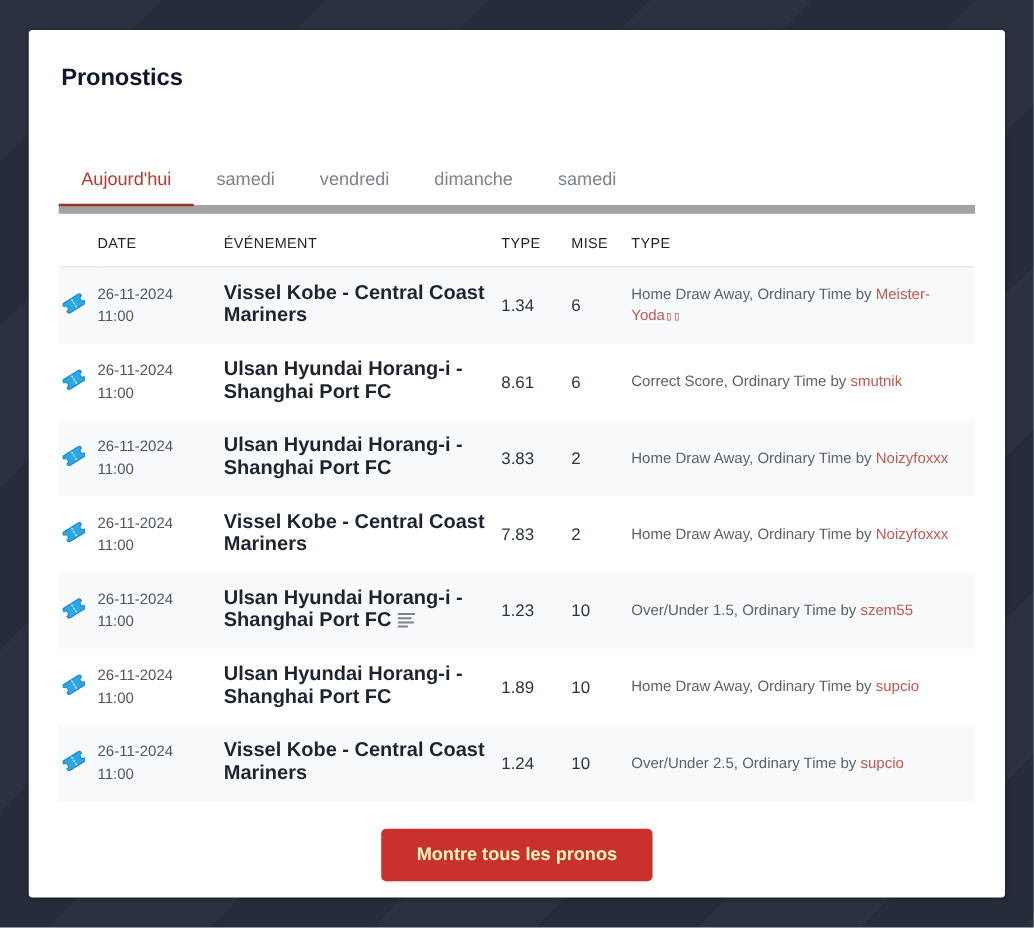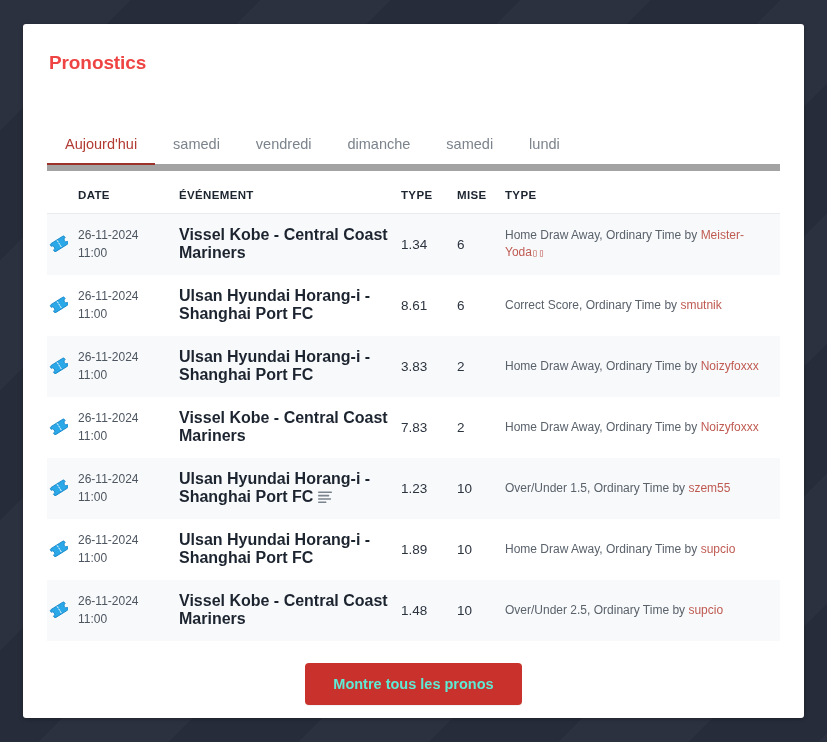--- a/index.html
+++ b/index.html
@@ -38,21 +38,21 @@
     height: 78px;
     padding: 0 26px;
     display: flex;
     align-items: center;
     justify-content: space-between;
   }
 
   .page-title {
     font-size: 19px;
     font-weight: bold;
-    color: #ef4444;
+    color: #0f172a;
     letter-spacing: -0.1px;
   }
 
   .header-controls {
     display: flex;
     align-items: center;
     gap: 34px;
     padding-right: 16px;
   }
 
@@ -112,21 +112,21 @@
     padding: 0 24px;
     margin-top: 12px;
   }
   table.pronos {
     width: 100%;
     border-collapse: collapse;
     table-layout: fixed;
   }
   table.pronos thead th {
     font-size: 11.5px;
-    font-weight: bold;
+    font-weight: normal;
     color: #1c2430;
     letter-spacing: 0.35px;
     text-align: left;
     padding: 6px 0 12px 0;
     border-bottom: 1px solid #e9ebee;
     vertical-align: bottom;
     margin-top: 44px;
   }
   .col-icon  { width: 31px; }
   .col-date  { width: 101px; }
@@ -201,21 +201,21 @@
   }
 
   
   .footer {
     display: flex;
     justify-content: center;
     margin-top: 22px;
   }
   .show-all-btn {
     background: #c9322c;
-    color: #5eead4;
+    color: #fef9c3;
     font-size: 14.5px;
     font-weight: bold;
     border: none;
     border-radius: 4px;
     padding: 13px 28px;
     cursor: pointer;
     font-family: "Liberation Sans", "DejaVu Sans", sans-serif;
     box-shadow: 0 1px 1px rgba(0,0,0,0.06);
   }
 </style>
@@ -228,21 +228,20 @@
     <div class="page-title">Pronostics</div>
   </div>
 
   <div class="tabs-wrap">
     <div class="tabs" id="tabs-row">
         <div class="tab active"><span>Aujourd'hui</span></div>
         <div class="tab"><span>samedi</span></div>
         <div class="tab"><span>vendredi</span></div>
         <div class="tab"><span>dimanche</span></div>
         <div class="tab"><span>samedi</span></div>
-        <div class="tab"><span>lundi</span></div>
       </div>
   </div>
 
   <div class="table-wrap">
     <table class="pronos">
       <colgroup>
         <col class="col-icon">
           <col class="col-date">
           <col class="col-event">
         <col class="col-cotes">
@@ -368,21 +367,21 @@
                   <g transform="rotate(-32 12 12)">
                     <path d="M3.2 8.2h17.6a1.6 1.6 0 0 1 1.6 1.6v1.3a2.9 2.9 0 0 0 0 5.8v1.3a1.6 1.6 0 0 1-1.6 1.6H3.2a1.6 1.6 0 0 1-1.6-1.6v-1.3a2.9 2.9 0 0 0 0-5.8V9.8A1.6 1.6 0 0 1 3.2 8.2z" fill="#2aa8e8" stroke="#1787c9" stroke-width="1.1"></path>
                     <path d="M12 9.4v1.6M12 13v1.6M12 16.6v1.6" stroke="#ffffff" stroke-width="1.1" stroke-linecap="round"></path>
                   </g>
                 </svg></span></td>
             <td class="date-cell">
               <div>26-11-2024</div>
               <div>11:00</div>
             </td>
             <td class="event-cell"><span>Vissel Kobe - Central Coast Mariners</span></td>
-            <td class="cotes-cell">1.48</td>
+            <td class="cotes-cell">1.24</td>
             <td class="mise-cell">10</td>
             <td class="type-cell"><span>Over/Under 2.5, Ordinary Time by </span><span class="user-link">supcio</span></td>
           </tr>
         </tbody>
     </table>
   </div>
 
   <div class="footer">
     <button class="show-all-btn">Montre tous les pronos</button>
   </div>

